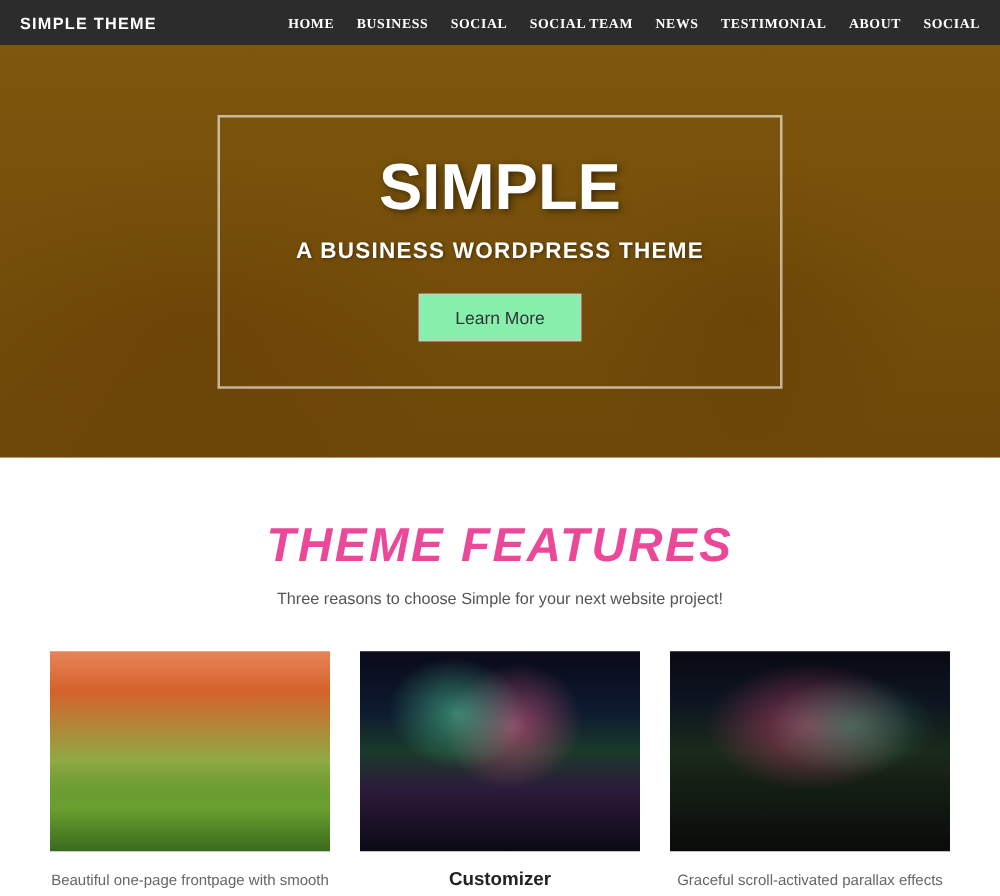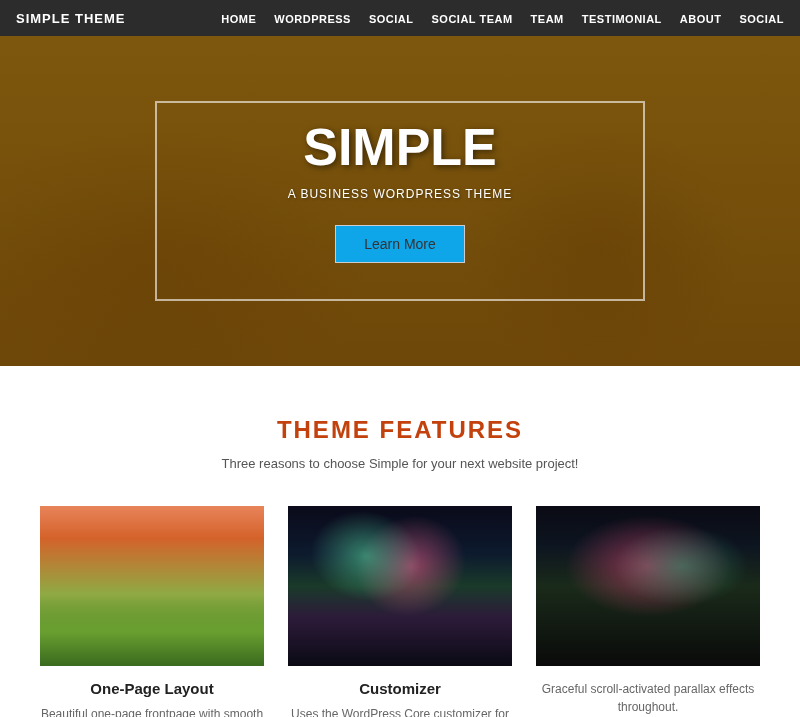--- a/index.html
+++ b/index.html
@@ -18,20 +18,21 @@
       color: #fff;
       font-size: 13px;
       font-weight: bold;
       letter-spacing: 1px;
       text-align: right;
     }
     .nav-links {
       display: flex;
       gap: 18px;
       list-style: none;
+      font-family: Liberation Serif, serif;
     }
     .nav-links li a {
       color: #fff;
       text-decoration: none;
       font-size: 11px;
       font-weight: bold;
       letter-spacing: 0.5px;
     }
 
     
@@ -62,64 +63,65 @@
       z-index: 0;
       background:
         radial-gradient(ellipse 300px 200px at 20% 70%, rgba(90,50,0,0.5) 0%, transparent 70%),
         radial-gradient(ellipse 200px 180px at 75% 65%, rgba(80,45,0,0.5) 0%, transparent 70%);
     }
     .hero-content {
       position: relative;
       z-index: 2;
       text-align: center;
       border: 2px solid rgba(255,255,255,0.6);
-      padding: 18px 60px 36px;
-      width: 490px;
+      padding: 30px 60px 36px;
+      width: 452px;
     }
     .hero-title {
       color: #fff;
       font-size: 52px;
       font-weight: 900;
       text-shadow: 2px 2px 6px rgba(0,0,0,0.5);
       line-height: 1;
       margin-bottom: 14px;
     }
     .hero-subtitle {
       color: #fff;
-      font-size: 12px;
-      font-weight: normal;
+      font-size: 18px;
+      font-weight: bold;
       letter-spacing: 1px;
       margin-bottom: 24px;
       text-shadow: 1px 1px 3px rgba(0,0,0,0.4);
     }
     .hero-btn {
       display: inline-block;
-      background: #0ea5e9;
+      background: #86efac;
       color: #333;
       padding: 10px 28px;
       font-size: 14px;
       font-weight: normal;
       text-decoration: none;
       border: 1px solid #ccc;
       cursor: pointer;
       text-align: right;
     }
 
     
     .features {
       padding: 50px 40px 40px;
       text-align: center;
       background: #fff;
     }
     .features-title {
-      font-size: 24px;
+      font-size: 38px;
       font-weight: bold;
       letter-spacing: 2px;
-      color: #c2410c;
+      color: #ec4899;
       margin-bottom: 12px;
+      font-style: italic;
     }
     .features-subtitle {
       font-size: 13px;
       color: #555;
       margin-bottom: 35px;
     }
     .features-grid {
       display: grid;
       grid-template-columns: 1fr 1fr 1fr;
       gap: 24px;
@@ -222,24 +224,24 @@
       line-height: 1.5;
     }
   </style>
 </head>
 <body>
 
 <nav>
   <span class="nav-logo">SIMPLE THEME</span>
   <ul class="nav-links">
     <li><a href="#">HOME</a></li>
-    <li><a href="#">WORDPRESS</a></li>
+    <li><a href="#">BUSINESS</a></li>
     <li><a href="#">SOCIAL</a></li>
     <li><a href="#">SOCIAL TEAM</a></li>
-    <li><a href="#">TEAM</a></li>
+    <li><a href="#">NEWS</a></li>
     <li><a href="#">TESTIMONIAL</a></li>
     <li><a href="#">ABOUT</a></li>
     <li><a href="#">SOCIAL</a></li>
   </ul>
 </nav>
 
 <section class="hero">
   <div class="hero-silhouette"></div>
   <div class="hero-bg"></div>
   <div class="hero-content">
@@ -249,21 +251,20 @@
   </div>
 </section>
 
 <section class="features">
   <h2 class="features-title">THEME FEATURES</h2>
   <p class="features-subtitle">Three reasons to choose Simple for your next website project!</p>
   <div class="features-grid">
 
     <div class="feature-item">
       <div class="feature-image img-landscape"></div>
-      <p class="feature-name">One-Page Layout</p>
       <p class="feature-desc">Beautiful one-page frontpage with smooth scrolling navigation.</p>
     </div>
 
     <div class="feature-item">
       <div class="feature-image img-aurora1"></div>
       <p class="feature-name">Customizer</p>
       <p class="feature-desc">Uses the WordPress Core customizer for easy administration.</p>
     </div>
 
     <div class="feature-item">

